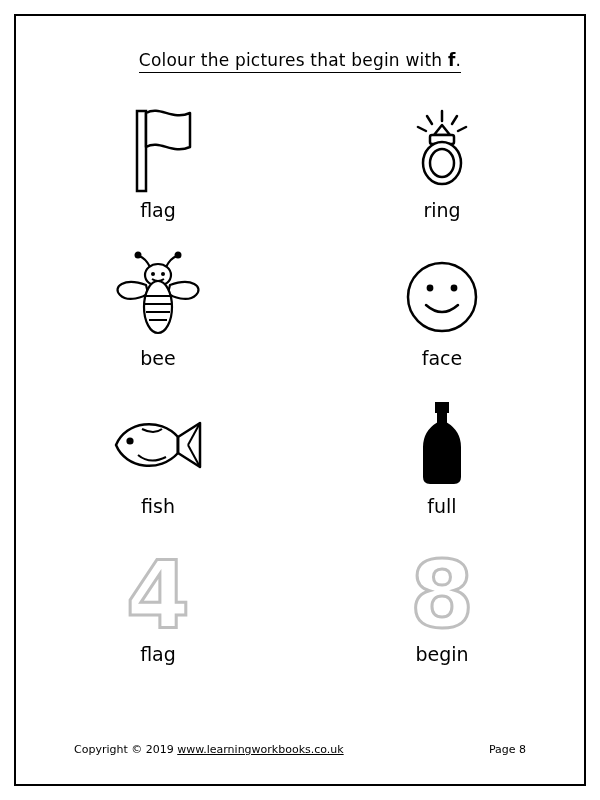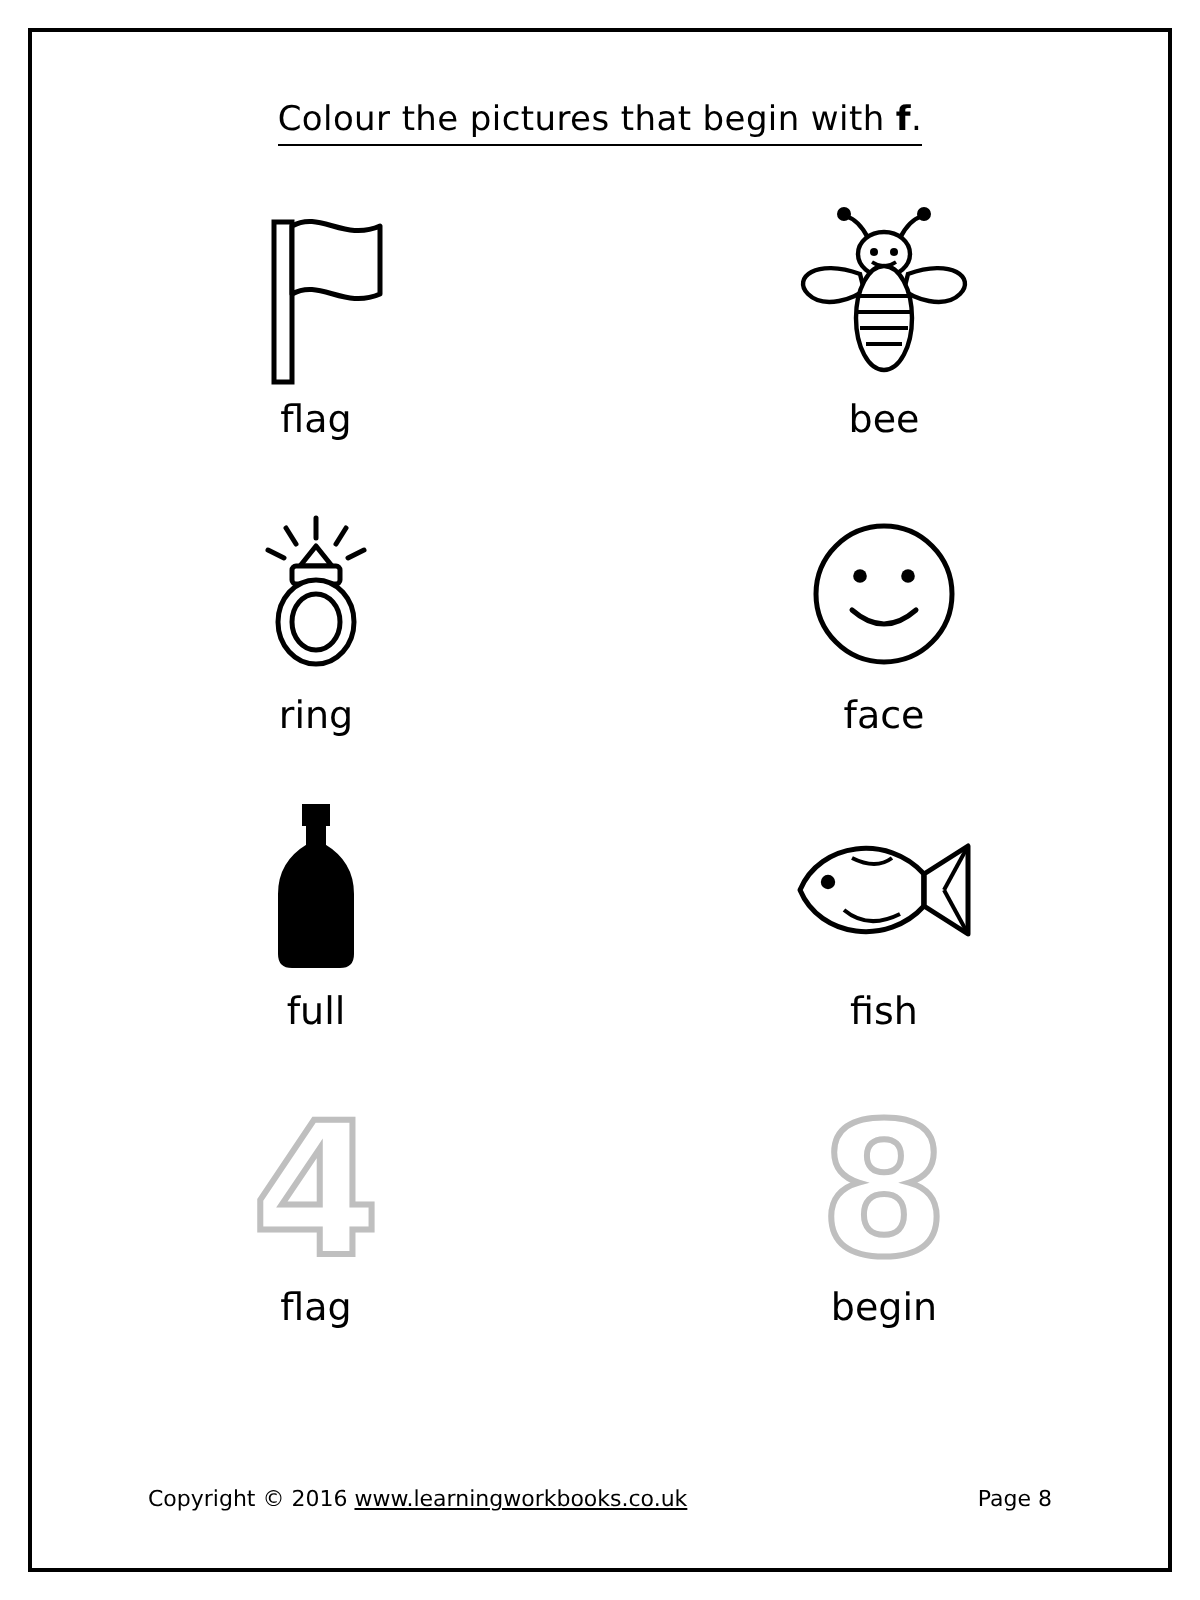--- a/index.html
+++ b/index.html
@@ -95,20 +95,39 @@
   <div class="grid">
 
     <div class="cell">
       <div class="art">
         <svg width="96" height="92" viewBox="0 0 96 92">
           <rect x="27" y="8" width="9" height="80" fill="#fff" stroke="#000" stroke-width="2.5"></rect>
           <path d="M36 10 C 50 2, 62 18, 80 10 L 80 44 C 62 52, 50 36, 36 44 Z" fill="#fff" stroke="#000" stroke-width="2.5" stroke-linejoin="round"></path>
         </svg>
       </div>
       <div class="caption">flag</div>
+    </div>
+
+    <div class="cell">
+      <div class="art">
+        <svg width="96" height="92" viewBox="0 0 96 92">
+          <g stroke="#000" stroke-width="2.5" fill="none" stroke-linecap="round">
+            <line x1="48" y1="8" x2="48" y2="18"></line>
+            <line x1="33" y1="13" x2="38" y2="21"></line>
+            <line x1="63" y1="13" x2="58" y2="21"></line>
+            <line x1="24" y1="24" x2="32" y2="28"></line>
+            <line x1="72" y1="24" x2="64" y2="28"></line>
+          </g>
+          <path d="M40 32 L48 22 L56 32 Z" fill="#fff" stroke="#000" stroke-width="2.5" stroke-linejoin="round"></path>
+          <rect x="36" y="32" width="24" height="9" rx="2" fill="#fff" stroke="#000" stroke-width="2.5"></rect>
+          <ellipse cx="48" cy="60" rx="19" ry="21" fill="#fff" stroke="#000" stroke-width="2.5"></ellipse>
+          <ellipse cx="48" cy="60" rx="12" ry="14" fill="#fff" stroke="#000" stroke-width="2.5"></ellipse>
+        </svg>
+      </div>
+      <div class="caption">ring</div>
     </div>
 
     <div class="cell">
       <div class="art">
         <svg width="104" height="92" viewBox="0 0 104 92">
           <g stroke="#000" stroke-width="2.2" fill="none" stroke-linecap="round">
             <path d="M44 16 C 40 8, 36 6, 33 5"></path>
             <path d="M60 16 C 64 8, 68 6, 71 5"></path>
             <circle cx="32" cy="4" r="2.4" fill="#000"></circle>
             <circle cx="72" cy="4" r="2.4" fill="#000"></circle>
@@ -127,94 +146,75 @@
             <line x1="43" y1="69" x2="61" y2="69"></line>
           </g>
         </svg>
       </div>
       <div class="caption">bee</div>
     </div>
 
     <div class="cell">
       <div class="art">
         <svg width="96" height="92" viewBox="0 0 96 92">
-          <g stroke="#000" stroke-width="2.5" fill="none" stroke-linecap="round">
-            <line x1="48" y1="8" x2="48" y2="18"></line>
-            <line x1="33" y1="13" x2="38" y2="21"></line>
-            <line x1="63" y1="13" x2="58" y2="21"></line>
-            <line x1="24" y1="24" x2="32" y2="28"></line>
-            <line x1="72" y1="24" x2="64" y2="28"></line>
-          </g>
-          <path d="M40 32 L48 22 L56 32 Z" fill="#fff" stroke="#000" stroke-width="2.5" stroke-linejoin="round"></path>
-          <rect x="36" y="32" width="24" height="9" rx="2" fill="#fff" stroke="#000" stroke-width="2.5"></rect>
-          <ellipse cx="48" cy="60" rx="19" ry="21" fill="#fff" stroke="#000" stroke-width="2.5"></ellipse>
-          <ellipse cx="48" cy="60" rx="12" ry="14" fill="#fff" stroke="#000" stroke-width="2.5"></ellipse>
-        </svg>
-      </div>
-      <div class="caption">ring</div>
-    </div>
-
-    <div class="cell">
-      <div class="art">
-        <svg width="96" height="92" viewBox="0 0 96 92">
           <circle cx="48" cy="46" r="34" fill="#fff" stroke="#000" stroke-width="2.5"></circle>
           <circle cx="36" cy="37" r="3.4" fill="#000"></circle>
           <circle cx="60" cy="37" r="3.4" fill="#000"></circle>
           <path d="M32 54 Q48 68 64 54" fill="none" stroke="#000" stroke-width="2.5" stroke-linecap="round"></path>
         </svg>
       </div>
       <div class="caption">face</div>
-    </div>
-
-    <div class="cell">
-      <div class="art">
-        <svg width="96" height="92" viewBox="0 0 96 92">
-          <rect x="42" y="4" width="12" height="9" fill="#000" stroke="#000" stroke-width="2"></rect>
-          <path d="M44 13 L44 24 C 34 30, 30 38, 30 48 L30 78 C 30 82, 32 84, 36 84 L60 84 C 64 84, 66 82, 66 78 L66 48 C 66 38, 62 30, 52 24 L52 13 Z" fill="#000" stroke="#000" stroke-width="2" stroke-linejoin="round"></path>
-        </svg>
-      </div>
-      <div class="caption">full</div>
     </div>
 
     <div class="cell">
       <div class="art">
         <svg width="112" height="92" viewBox="0 0 112 92">
           <path d="M14 46 C 24 22, 58 18, 76 38 L 76 54 C 58 74, 24 70, 14 46 Z" fill="#fff" stroke="#000" stroke-width="2.5" stroke-linejoin="round"></path>
           <path d="M76 38 L 98 24 L 98 68 L 76 54 Z" fill="#fff" stroke="#000" stroke-width="2.5" stroke-linejoin="round"></path>
           <line x1="76" y1="38" x2="76" y2="54" stroke="#000" stroke-width="2.5"></line>
           <line x1="98" y1="24" x2="86" y2="46" stroke="#000" stroke-width="2"></line>
           <line x1="98" y1="68" x2="86" y2="46" stroke="#000" stroke-width="2"></line>
           <circle cx="28" cy="42" r="3.6" fill="#000"></circle>
           <path d="M36 56 Q48 66 64 58" fill="none" stroke="#000" stroke-width="2"></path>
           <path d="M40 30 Q52 36 60 30" fill="none" stroke="#000" stroke-width="2"></path>
         </svg>
       </div>
       <div class="caption">fish</div>
     </div>
 
     <div class="cell">
       <div class="art">
+        <svg width="96" height="92" viewBox="0 0 96 92">
+          <rect x="42" y="4" width="12" height="9" fill="#000" stroke="#000" stroke-width="2"></rect>
+          <path d="M44 13 L44 24 C 34 30, 30 38, 30 48 L30 78 C 30 82, 32 84, 36 84 L60 84 C 64 84, 66 82, 66 78 L66 48 C 66 38, 62 30, 52 24 L52 13 Z" fill="#000" stroke="#000" stroke-width="2" stroke-linejoin="round"></path>
+        </svg>
+      </div>
+      <div class="caption">full</div>
+    </div>
+
+    <div class="cell">
+      <div class="art">
         <svg width="96" height="96" viewBox="0 0 96 96">
           <text x="48" y="82" text-anchor="middle" font-family="'DejaVu Sans', sans-serif" font-size="92" font-weight="bold" fill="#ffffff" stroke="#bfbfbf" stroke-width="3">4</text>
         </svg>
       </div>
       <div class="caption">flag</div>
     </div>
 
     <div class="cell">
       <div class="art">
         <svg width="96" height="96" viewBox="0 0 96 96">
           <text x="48" y="82" text-anchor="middle" font-family="'DejaVu Sans', sans-serif" font-size="92" font-weight="bold" fill="#ffffff" stroke="#bfbfbf" stroke-width="3">8</text>
         </svg>
       </div>
       <div class="caption">begin</div>
     </div>
 
   </div>
 
   <div class="footer">
     <div>
-      <span>Copyright ©  2016 </span><a class="copyright-link" href="#">www.learningworkbooks.co.uk</a>
+      <span>Copyright ©  2019 </span><a class="copyright-link" href="#">www.learningworkbooks.co.uk</a>
     </div>
     <div>Page 8</div>
   </div>
 
 </div>
 
 </body></html>

